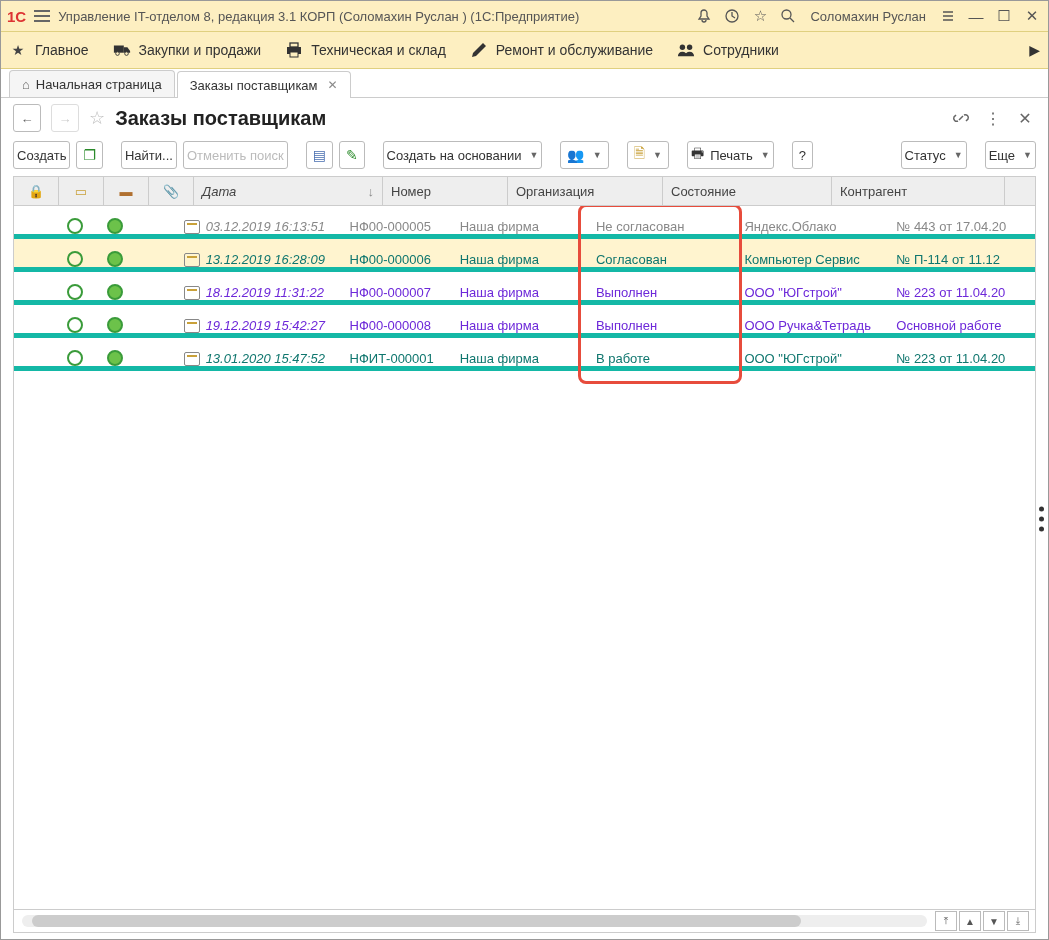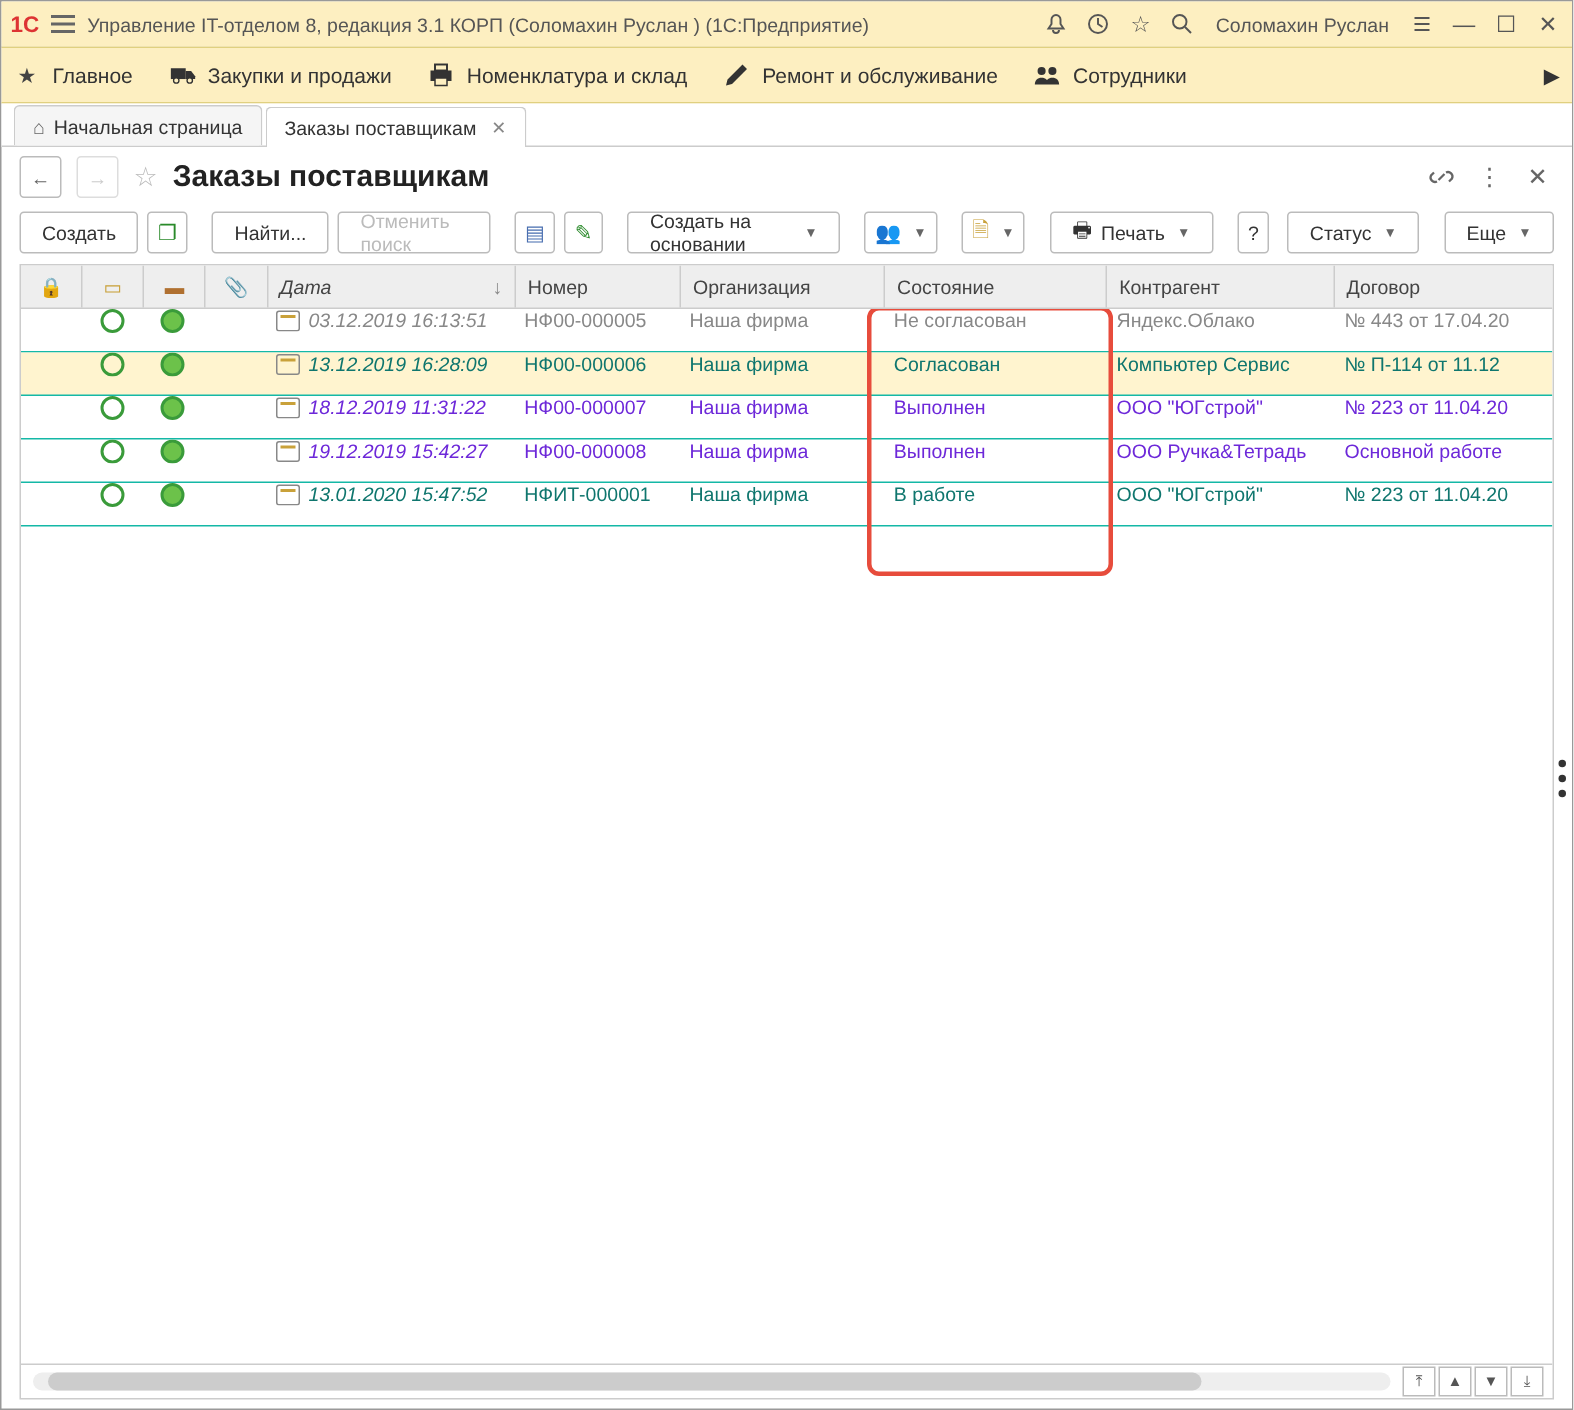--- a/index.html
+++ b/index.html
@@ -27,32 +27,32 @@
 
 .pagehdr{height:40px;display:flex;align-items:center;padding:0 12px;gap:10px;}
 .navbtn{width:26px;height:26px;border:1px solid #bbb;border-radius:3px;display:flex;align-items:center;justify-content:center;cursor:pointer;color:#666;background:#fff;}
 .navbtn.disabled{color:#ccc;border-color:#ddd;}
 .star{font-size:18px;color:#bbb;cursor:pointer;}
 .pagetitle{font-size:20px;font-weight:bold;color:#222;}
 .pagehdr .spacer{flex:1;}
 .hicon{width:22px;height:22px;display:flex;align-items:center;justify-content:center;color:#666;cursor:pointer;font-size:16px;}
 
 .toolbar{height:34px;display:flex;align-items:center;padding:0 12px;gap:6px;}
-.btn{height:26px;padding:0 14px;border:1px solid #bbb;border-radius:3px;background:#fff;display:flex;align-items:center;gap:6px;cursor:pointer;font-size:13px;color:#333;}
+.btn{height:26px;padding:0 3px;border:1px solid #bbb;border-radius:3px;background:#fff;display:flex;align-items:center;gap:6px;cursor:pointer;font-size:13px;color:#333;}
 .btn.icon{padding:0 6px;}
 .btn.disabled{color:#bbb;}
 .btn .dd{font-size:9px;color:#666;margin-left:2px;}
 .btn .bicon{font-size:14px;}
 .sep{width:6px;}
 
 .tablewrap{flex:1;margin:4px 12px 6px 12px;border:1px solid #ccc;overflow:hidden;display:flex;flex-direction:column;position:relative;}
 .thead{height:28px;background:#eee;border-bottom:1px solid #ccc;display:flex;}
 .th{border-right:1px solid #ccc;padding:0 8px;display:flex;align-items:center;color:#444;font-size:13px;white-space:nowrap;overflow:hidden;}
 .tbody{flex:1;overflow:auto;position:relative;}
-.tr{height:28px;display:flex;align-items:flex-start;border-bottom:1px solid #14b8a6;}
+.tr{height:28px;display:flex;align-items:flex-end;border-bottom:5px solid #14b8a6;}
 .tr.sel{background:#fff4cf;}
 .td{padding:0 8px;display:flex;align-items:center;font-size:13px;white-space:nowrap;overflow:hidden;}
 .c-lock{width:28px;justify-content:center;}
 .c-s1{width:28px;justify-content:center;}
 .c-s2{width:28px;justify-content:center;}
 .c-clip{width:28px;justify-content:center;}
 .c-date{width:172px;font-style:italic;}
 .c-num{width:108px;}
 .c-org{width:138px;}
 .c-state{width:152px;}
@@ -138,21 +138,21 @@
         <span>Закупки и продажи</span>
       </div>
     <div class="mitem">
         <span class="micon">
           <svg width="18" height="16" viewBox="0 0 18 16">
             <rect x="2" y="5" width="14" height="7" fill="#333"></rect>
             <rect x="5" y="1" width="8" height="4" fill="none" stroke="#333" stroke-width="1.3"></rect>
             <rect x="5" y="10" width="8" height="5" fill="#fdefc1" stroke="#333"></rect>
           </svg>
         </span>
-        <span>Номенклатура и склад</span>
+        <span>Техническая и склад</span>
       </div>
     <div class="mitem">
         <span class="micon">
           <svg width="18" height="18" viewBox="0 0 18 18">
             <path d="M13 2l3 3-2 2-3-3zM11 4L3 12l-1 4 4-1 8-8" fill="#333"></path>
           </svg>
         </span>
         <span>Ремонт и обслуживание</span>
       </div>
     <div class="mitem">
@@ -278,23 +278,20 @@
           </div>
         <div class="th c-org">
             <span>Организация</span>
           </div>
         <div class="th c-state">
             <span>Состояние</span>
           </div>
         <div class="th c-contr">
             <span>Контрагент</span>
           </div>
-        <div class="th c-dog" style="border-right:none">
-            <span>Договор</span>
-          </div>
       </div>
       <div class="tbody" id="tbody">
 
         <div class="tr">
             <div class="td c-lock"></div>
             <div class="td c-s1">
               <span class="circ o"></span>
             </div>
             <div class="td c-s2">
               <span class="circ f"></span>

